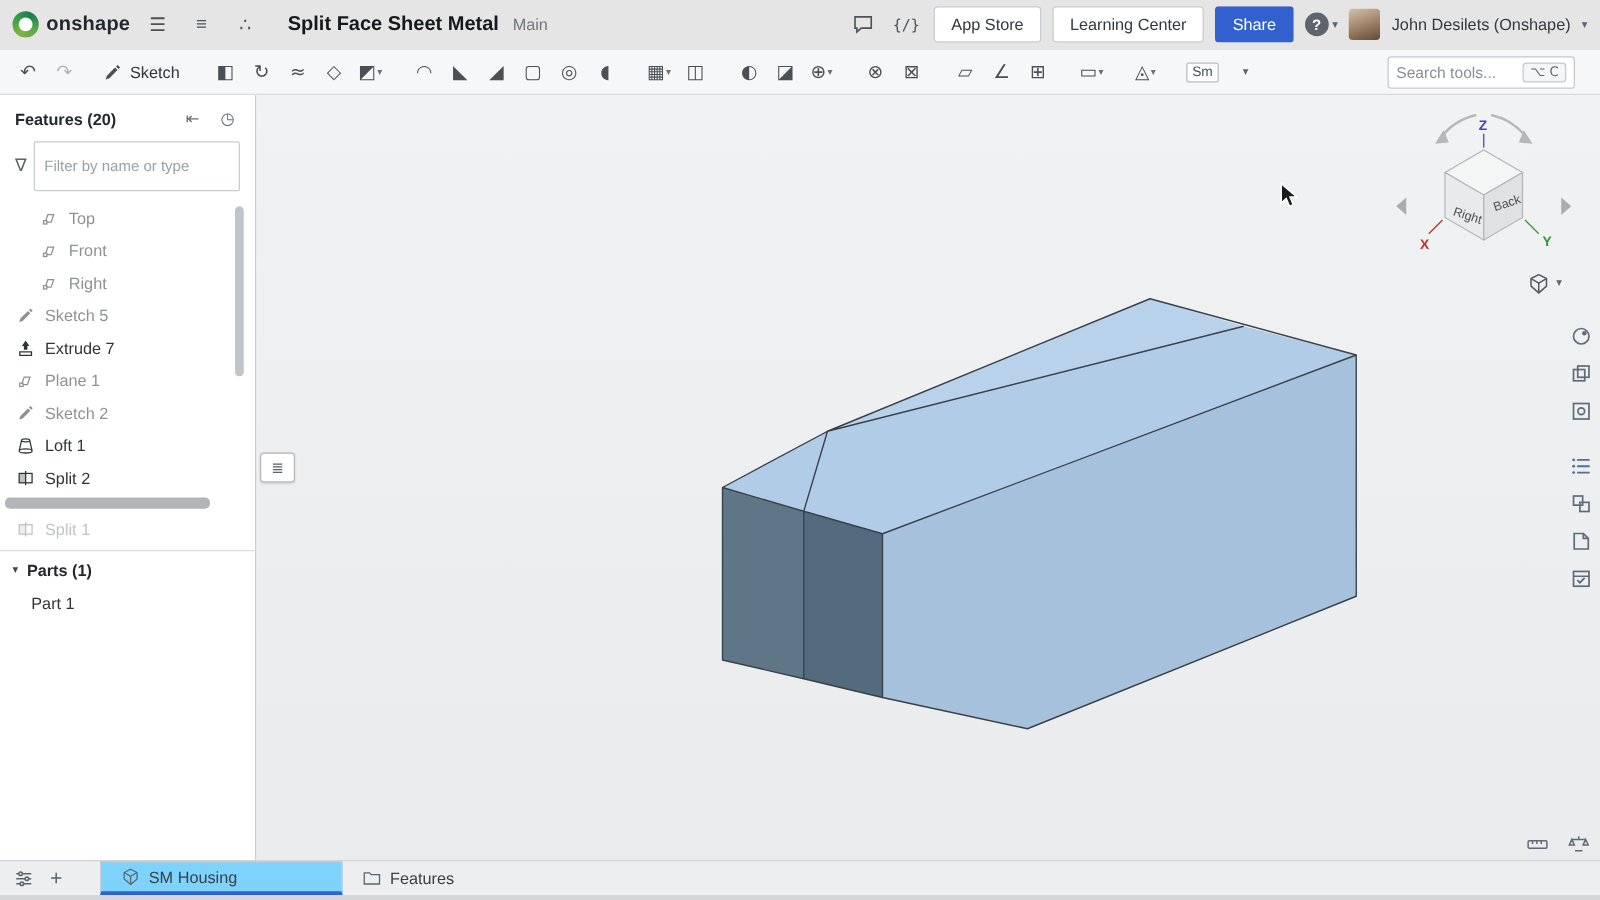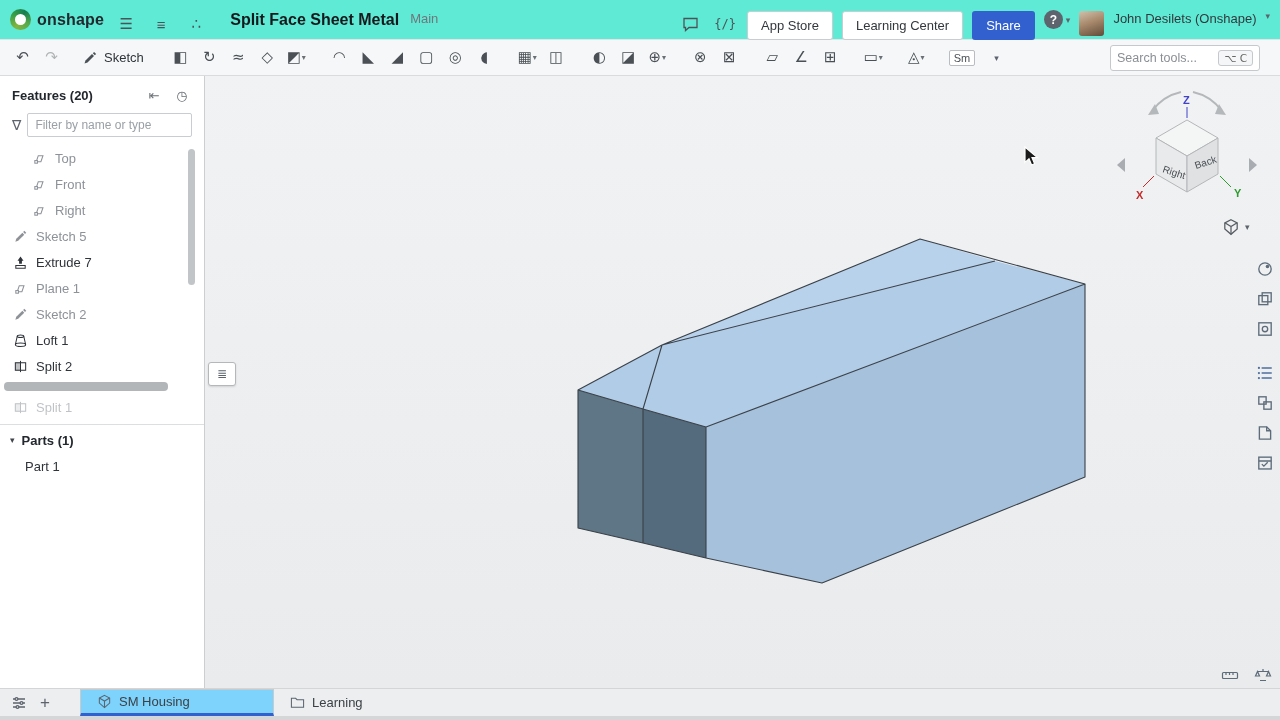--- a/index.html
+++ b/index.html
@@ -1,21 +1,21 @@
 <!DOCTYPE html>
 <html><head>
 <meta charset="utf-8">
 <style>
   *{box-sizing:border-box;margin:0;padding:0}
   html,body{width:1280px;height:720px;overflow:hidden}
   body{position:relative;font-family:"Liberation Sans","DejaVu Sans",sans-serif;background:#fff;font-size:13px;color:#33383d}
   button{background:none;border:none;font:inherit;color:inherit;cursor:pointer}
 
   
-  .app-header{position:absolute;top:0;left:0;right:0;height:40px;background:#5eead4;border-bottom:1px solid #e2e4e6;display:flex;padding:11px 10px;gap:9px;z-index:20}
+  .app-header{position:absolute;top:0;left:0;right:0;height:40px;background:#e5e5e5;border-bottom:1px solid #e2e4e6;display:flex;align-items:center;padding:11px 10px;gap:9px;z-index:20}
   .logo{display:flex;align-items:center;gap:6px}
   .logo-mark{width:21px;height:21px;border-radius:50%;background:conic-gradient(from 210deg,#83b441,#3aa047,#177e52,#58a94b,#83b441);position:relative;display:inline-block}
   .logo-mark::after{content:"";position:absolute;inset:5px;background:#fff;border-radius:50%}
   .logo-text{font-size:16px;font-weight:700;color:#23282e;letter-spacing:.2px}
   .icon-btn{display:flex;align-items:center;justify-content:center;width:26px;height:26px;color:#4c5258;font-size:15px}
   .icon-btn.sm{width:20px;height:20px;font-size:13px;color:#6a7076}
   .doc-title{font-size:16px;font-weight:700;color:#15181c;margin-left:12px;white-space:nowrap}
   .workspace{font-size:13px;color:#70767c;margin-left:2px}
   .spacer{flex:1}
   .fs-glyph{font-family:"DejaVu Sans Mono",monospace;font-size:12px;color:#4c5258}
@@ -43,21 +43,21 @@
   .search-box input::placeholder{color:#8a8f94}
   .kbd{border:1px solid #c6c9cc;border-radius:3px;padding:1px 5px;font-size:10.5px;color:#666;background:#f5f6f7;white-space:nowrap;font-family:"DejaVu Sans",sans-serif}
 
   
   .left-panel{position:absolute;top:76px;left:0;width:205px;bottom:32px;background:#fff;border-right:1px solid #ccced0;z-index:5;display:flex;flex-direction:column}
   .panel-header{display:flex;align-items:center;padding:9px 12px 4px 12px}
   .panel-title{font-size:13px;font-weight:700;color:#23282e;flex:1}
   .ph-icons{display:flex;gap:8px}
   .filter-row{display:flex;align-items:center;gap:6px;padding:4px 12px 8px 12px}
   .funnel{color:#5d646d;font-size:14px;font-family:"DejaVu Sans",sans-serif}
-  .filter-input{flex:1;height:24px;border:1px solid #c9ccd0;border-radius:2px;padding:0 7px;font-size:12px;color:#c2410c;outline:none;min-width:0}
+  .filter-input{flex:1;height:40px;border:1px solid #c9ccd0;border-radius:2px;padding:0 7px;font-size:12px;color:#c2410c;outline:none;min-width:0}
   .filter-input::placeholder{color:#9aa0a5}
   .feature-list{position:relative;padding-right:14px}
   .fitem{display:flex;align-items:center;gap:8px;height:26px;padding-left:13px;font-size:13px;color:#2f343a;cursor:default}
   .fitem.indent{padding-left:32px}
   .fitem.muted{color:#8d9298}
   .fitem.faded{opacity:.55}
   .fitem-icon{width:15px;height:15px;flex:none;color:currentColor}
   .rollback-row{padding:3px 22px 3px 4px}
   .rollback-bar{height:9px;border-radius:4px;background:#b3b6b9}
   .vscroll{position:absolute;top:4px;right:9px;width:7px;height:136px;border-radius:4px;background:#c2c5c8}
@@ -485,16 +485,16 @@
   <div class="dtab active" style="border-bottom-color: rgb(50, 97, 207);">
       <svg class="tab-icon" viewBox="0 0 16 16">
         <use href="#sym-part-studio"></use>
       </svg>
       <span class="tab-label">SM Housing</span>
     </div>
     <div class="dtab">
       <svg class="tab-icon" viewBox="0 0 16 16">
         <use href="#sym-folder"></use>
       </svg>
-      <span class="tab-label">Learning</span>
+      <span class="tab-label">Features</span>
     </div>
   <div class="bottom-scroll"></div>
 </div>
 
 </body></html>

